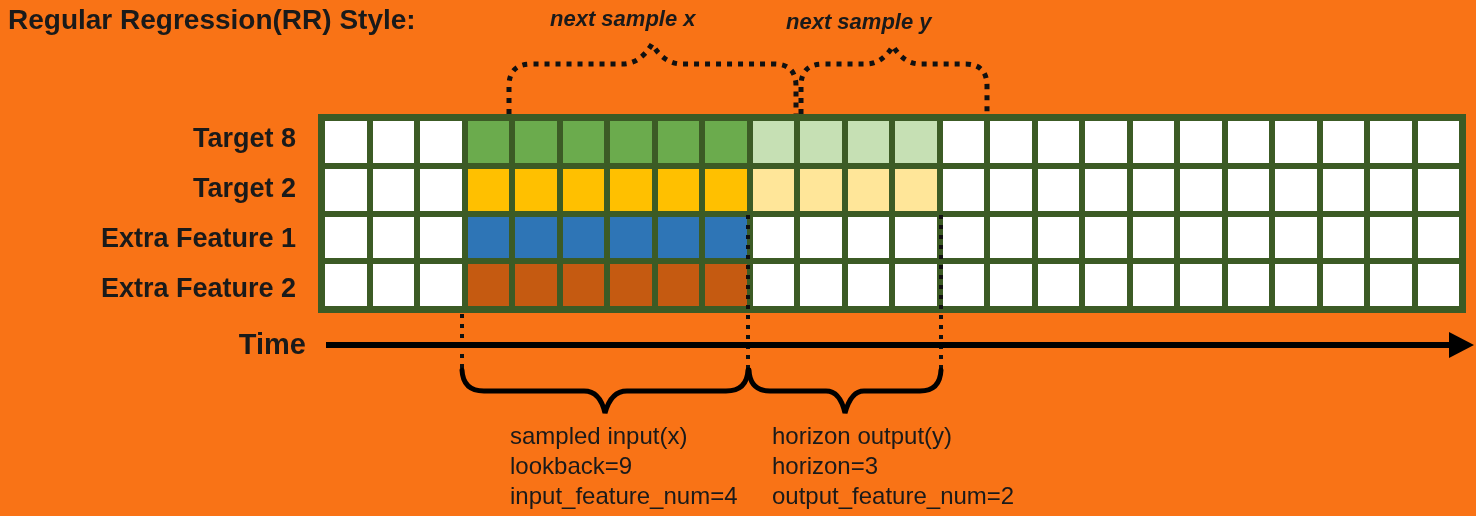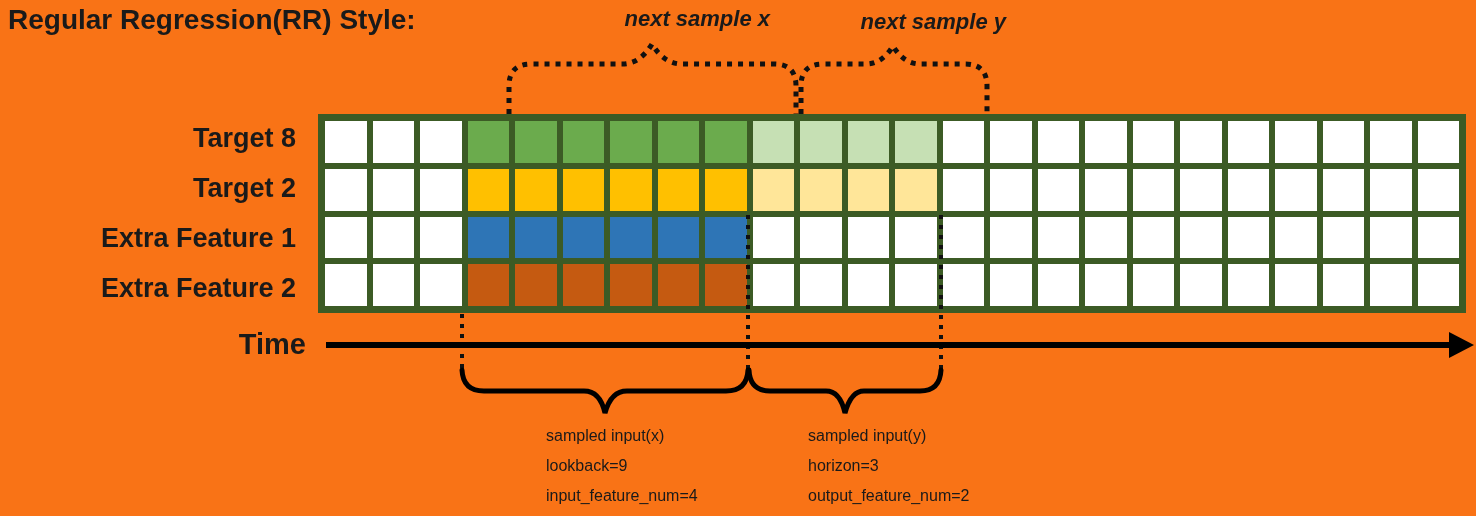--- a/index.html
+++ b/index.html
@@ -3,37 +3,37 @@
 <meta charset="utf-8">
 <style>
   html,body{margin:0;padding:0;background:#ffffff;}
   #canvas{
     position:relative;width:1476px;height:516px;background:#f97316;overflow:hidden;
     font-family:"Liberation Sans", sans-serif;color:#1a1a1a;
   }
   .abs{position:absolute;}
   #title{left:8px;top:4px;font-size:28px;font-weight:700;letter-spacing:0px;}
   
-  .brace-label{font-size:22px;font-style:italic;font-weight:600;text-align:right;white-space:nowrap;}
+  .brace-label{font-size:22px;font-style:italic;font-weight:600;text-align:left;white-space:nowrap;}
   #next-x-label{left:550px;top:6px;width:220px;}
   #next-y-label{left:786px;top:9px;width:220px;}
   
   #row-labels{left:0px;top:114px;width:306px;height:199px;display:grid;grid-template-rows:repeat(4,1fr);}
   .row-label{display:flex;align-items:center;justify-content:flex-end;padding-right:10px;
     font-size:27px;font-weight:700;white-space:nowrap;}
   
   #sample-grid{left:318px;top:114px;width:1148px;height:199px;box-sizing:border-box;
     display:grid;grid-template-columns:repeat(24,1fr);grid-template-rows:repeat(4,1fr);
     gap:6px;padding:7px;}
   .cell{background:#ffffff;}
   
   #time-label{left:150px;top:326px;width:156px;height:36px;display:flex;align-items:center;
     justify-content:flex-end;font-size:29px;font-weight:700;}
   
-  .note-block{font-size:16px;font-weight:400;line-height:30px;white-space:nowrap;margin-left:36px;}
+  .note-block{font-size:24px;font-weight:400;line-height:30px;white-space:nowrap;}
   #note-input{left:510px;top:421px;}
   #note-output{left:772px;top:421px;}
   
   #overlay{left:0;top:0;width:1476px;height:516px;pointer-events:none;}
   .dotted{stroke:#111111;stroke-width:5;fill:none;stroke-dasharray:5 6;}
   .dotted-thin{stroke:#111111;stroke-width:4;fill:none;stroke-dasharray:4 6;}
   .solid-brace{stroke:#000000;stroke-width:5;fill:none;stroke-linecap:round;}
   .axis{stroke:#000000;stroke-width:6;}
 </style>
 </head>
@@ -154,21 +154,21 @@
 
   <div id="time-label" class="abs">Time</div>
 
   <div id="note-input" class="abs note-block">
     <div>sampled input(x)</div>
     <div>lookback=9</div>
     <div>input_feature_num=4</div>
   </div>
 
   <div id="note-output" class="abs note-block">
-    <div>sampled input(y)</div>
+    <div>horizon output(y)</div>
     <div>horizon=3</div>
     <div>output_feature_num=2</div>
   </div>
 
   <svg id="overlay" class="abs" viewBox="0 0 1476 516" xmlns="http://www.w3.org/2000/svg">
 
     <path class="dotted" d="M 509 114 L 509 86 Q 509 64 531 64 L 622 64 Q 640 64 652 44 Q 664 64 682 64 L 774 64 Q 796 64 796 86 L 796 114"></path>
 
     <path class="dotted" d="M 801 114 L 801 86 Q 801 64 823 64 L 866 64 Q 882 64 893 46 Q 904 64 920 64 L 965 64 Q 987 64 987 86 L 987 114"></path>
 

